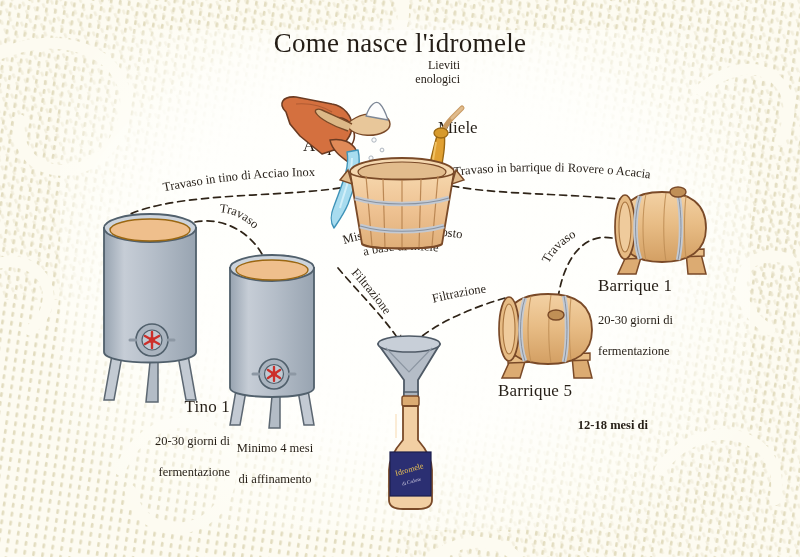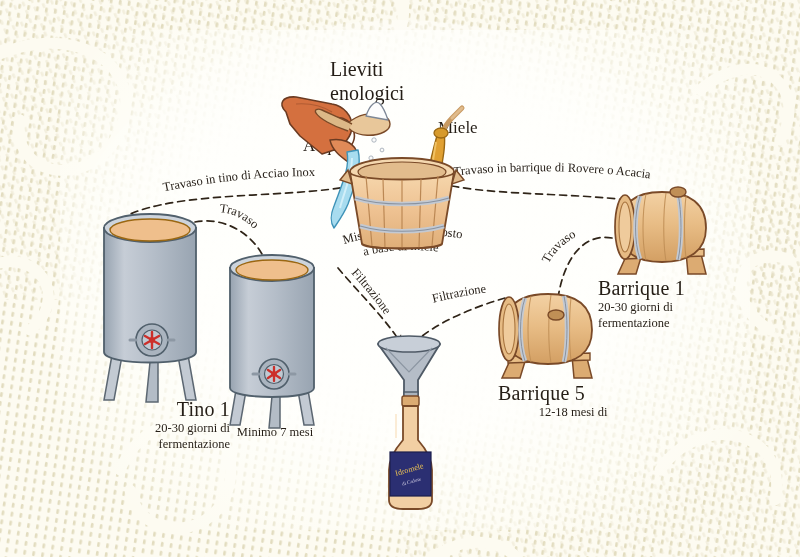--- a/index.html
+++ b/index.html
@@ -34,30 +34,30 @@
     letter-spacing:.3px;
     font-family:"Liberation Serif", serif;
   }
   .cap{
     position:absolute;
     color:#251e16;
     text-align:center;
     line-height:1.22;
     font-family:"Liberation Serif", serif;
   }
-  .cap .hd{display:block;font-size:20px;letter-spacing:.2px;}
-  .cap .sb{display:block;font-size:12.5px;}
+  .cap .hd{display:block;font-size:17px;letter-spacing:.2px;}
+  .cap .sb{display:block;font-size:12.5px;margin-top:16px;}
   .lbl{
     position:absolute;color:#241d16;
     font-size:17px;
     font-family:"Liberation Serif", serif;
   }
   .lieviti{
     position:absolute;left:330px;top:58px;width:130px;
-    text-align:left;font-size:20px;color:#241d16;line-height:1.18;
+    text-align:right;font-size:12px;color:#241d16;line-height:1.18;
   }
   .bottomcap{
     position:absolute;left:300px;top:505px;width:240px;
     text-align:center;font-size:17px;color:#241d16;
   }
   svg{overflow:visible;}
 </style>
 </head>
 <body>
 
@@ -96,20 +96,21 @@
         <rect x="0" y="0" width="800" height="557" fill="url(#dash)"></rect>
         <rect x="0" y="0" width="800" height="300" fill="url(#dash2)" opacity="0.45"></rect>
         <rect x="400" y="200" width="400" height="357" fill="url(#dash2)" opacity="0.4"></rect>
       </g>
 
       <ellipse cx="400" cy="255" rx="330" ry="235" fill="url(#swirlfade)" opacity="0.95"></ellipse>
     </svg>
   </div>
   <div class="center-wash"></div>
 
+  <div class="ttl">Come nasce l'idromele</div>
 
   <div class="lieviti">
     <span>Lieviti</span><br>
     <span>enologici</span>
   </div>
   <div class="lbl" style="left:303px;top:136px;">Acqua</div>
   <div class="lbl" style="left:438px;top:118px;">Miele</div>
 
   <svg style="position:absolute;left:0;top:0;" width="800" height="557" viewBox="0 0 800 557">
     <defs>
@@ -363,28 +364,29 @@
     </g>
   </svg>
 
   <div class="cap" style="left:80px;top:397px;width:150px;text-align:right;">
     <span class="hd">Tino 1</span>
     <span class="sb">20-30 giorni di</span>
     <span class="sb">fermentazione</span>
   </div>
 
   <div class="cap" style="left:200px;top:425px;width:150px;">
-    <span class="sb">Minimo 7 mesi</span>
+    <span class="sb">Minimo 4 mesi</span>
+    <span class="sb">di affinamento</span>
   </div>
 
   <div class="cap" style="left:598px;top:276px;width:150px;text-align:left;">
     <span class="hd">Barrique 1</span>
     <span class="sb" style="text-align:left;">20-30 giorni di</span>
     <span class="sb" style="text-align:left;">fermentazione</span>
   </div>
 
   <div class="cap" style="left:498px;top:381px;width:150px;text-align:left;">
     <span class="hd">Barrique 5</span>
-    <span class="sb" style="text-align:center;">12-18 mesi di</span>
+    <span class="sb" style="text-align:right;font-weight:bold;">12-18 mesi di</span>
   </div>
 
 
 </div>
 
 </body></html>

